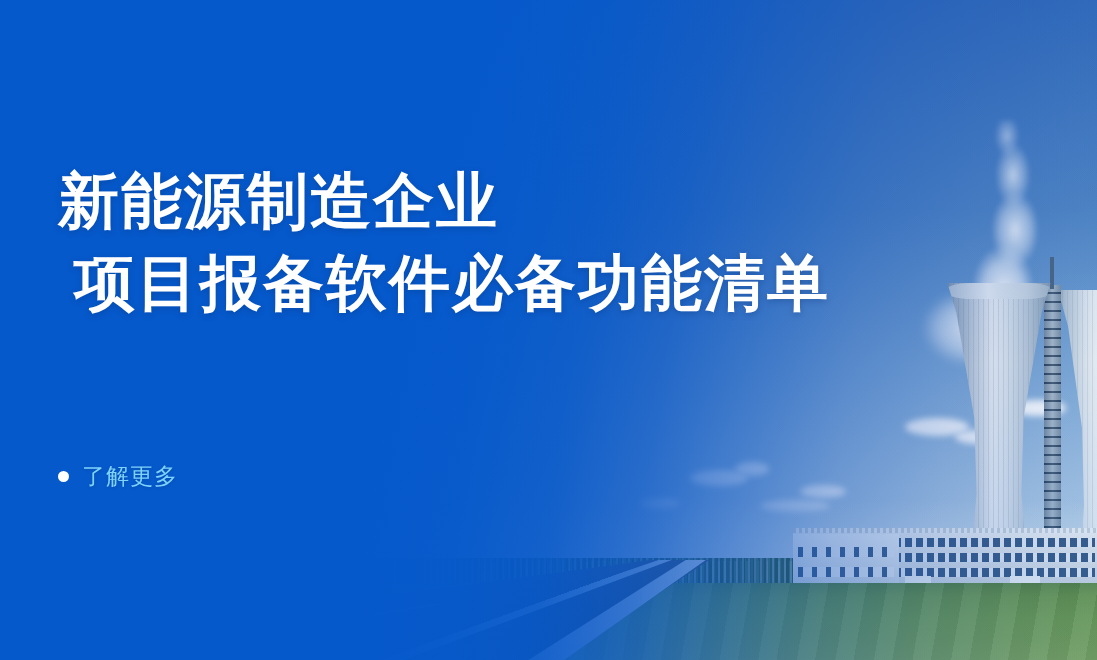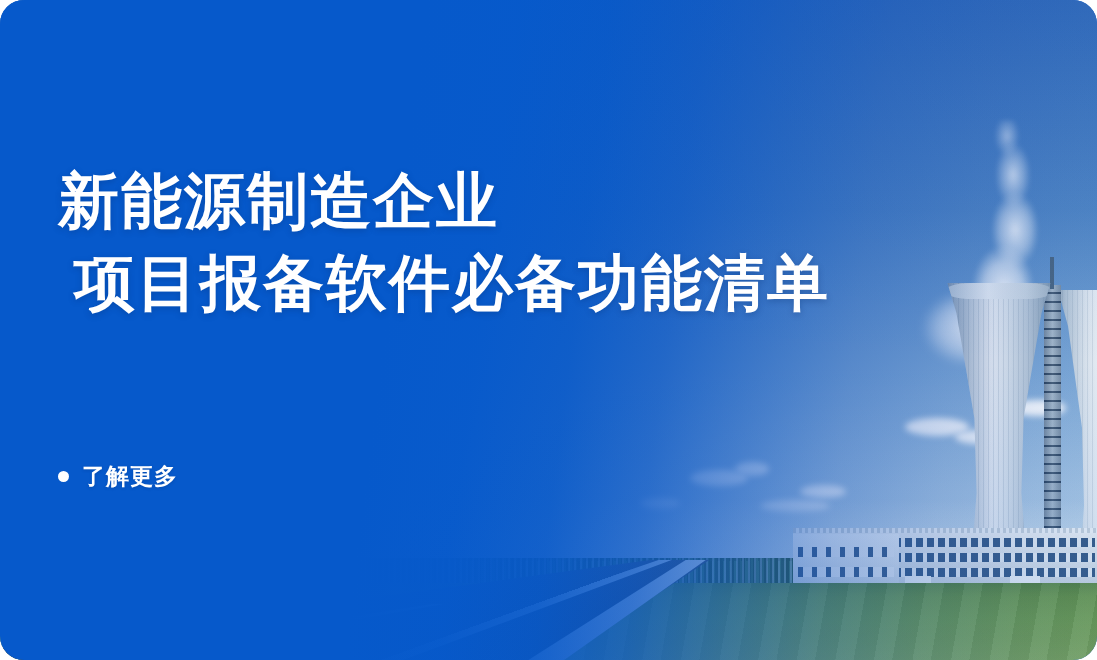--- a/index.html
+++ b/index.html
@@ -10,21 +10,20 @@
   body {
     font-family: "Liberation Sans", "DejaVu Sans", sans-serif;
   }
 
   .banner {
     position: relative;
     width: 1097px;
     height: 660px;
     overflow: hidden;
     background: #0659cb;
-    border-radius: 24px;
   }
 
   
   .photo {
     position: absolute;
     inset: 0;
     overflow: hidden;
   }
 
   
@@ -349,23 +348,23 @@
     cursor: pointer;
   }
   .cta .dot {
     width: 11px;
     height: 11px;
     border-radius: 50%;
     background: #ffffff;
     flex: none;
   }
   .cta .cta-label {
-    color: #ffffff;
+    color: #7dd3fc;
     font-size: 23px;
-    font-weight: bold;
+    font-weight: normal;
     letter-spacing: 1px;
     text-shadow: 0 1px 3px rgba(0,40,100,0.25);
     white-space: nowrap;
   }
 </style>
 </head>
 <body>
 
 <div class="banner">
 

